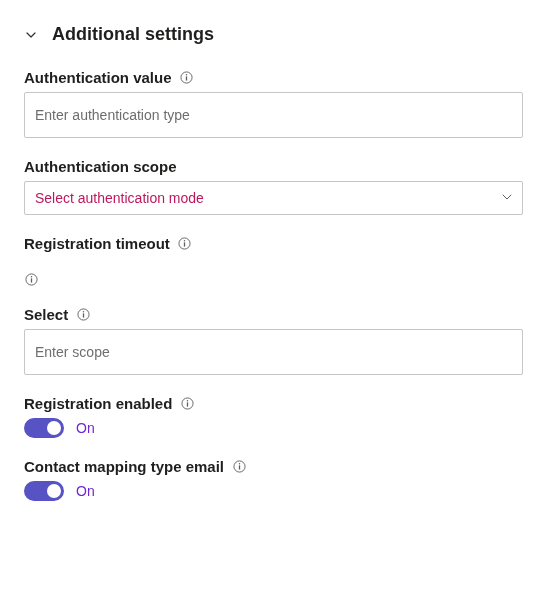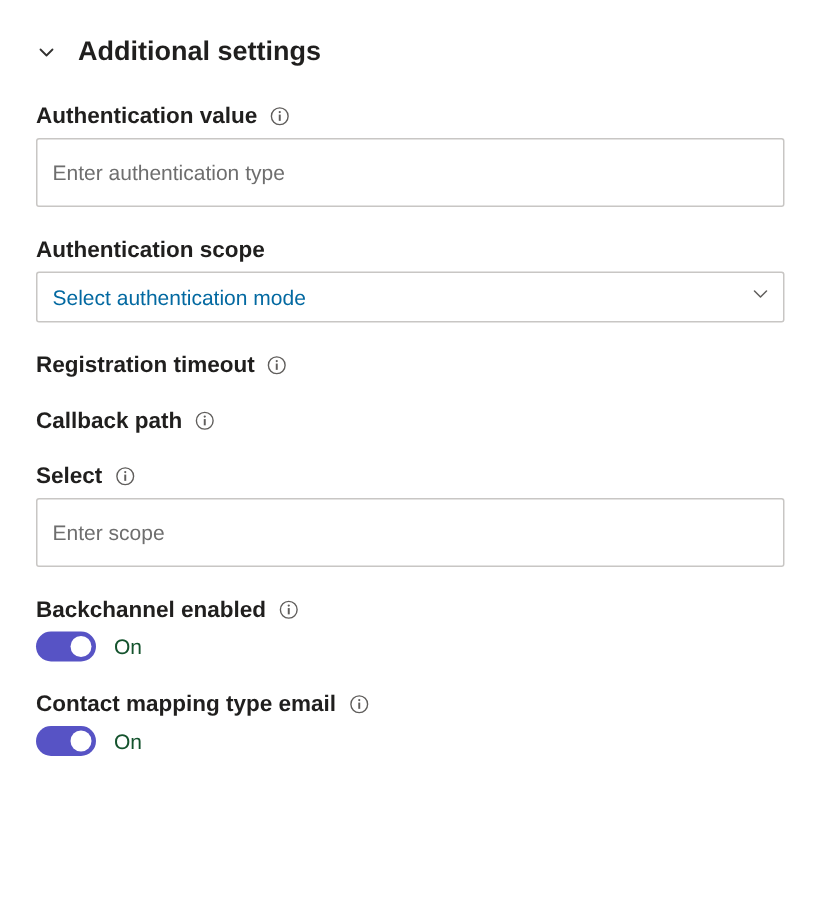--- a/index.html
+++ b/index.html
@@ -69,21 +69,21 @@
     width: 100%;
   }
   .select-input {
     width: 100%;
     height: 34px;
     padding: 6px 17px 6px 10px;
     font-size: 14px;
     font-family: inherit;
     border: 1px solid #c8c6c4;
     border-radius: 2px;
-    color: #0369a1;
+    color: #be185d;
     background: #fff;
     display: flex;
     align-items: center;
     cursor: pointer;
   }
   .select-chevron {
     position: absolute;
     right: 10px;
     top: 50%;
     transform: translateY(-50%);
@@ -107,21 +107,21 @@
     position: absolute;
     width: 14px;
     height: 14px;
     border-radius: 50%;
     background: #fff;
     top: 3px;
     right: 3px;
   }
   .toggle-label {
     font-size: 14px;
-    color: #14532d;
+    color: #6d28d9;
   }
 </style>
 </head>
 <body>
 
 <div class="section-header">
   <span class="chevron">
     <svg width="12" height="12" viewBox="0 0 12 12">
         <path d="M2 4 L6 8 L10 4" stroke="#323130" stroke-width="1.2" fill="none" stroke-linecap="round" stroke-linejoin="round"></path>
       </svg>
@@ -165,21 +165,20 @@
           <circle cx="7" cy="7" r="6" stroke="#605e5c" stroke-width="1" fill="none"></circle>
           <circle cx="7" cy="4" r="0.8" fill="#605e5c"></circle>
           <rect x="6.3" y="5.8" width="1.4" height="4.5" fill="#605e5c"></rect>
         </svg>
     </span>
   </div>
 </div>
 
 <div class="field">
   <div class="field-label-row">
-    <span class="field-label">Callback path</span>
     <span class="info-icon">
       <svg width="13" height="13" viewBox="0 0 14 14">
           <circle cx="7" cy="7" r="6" stroke="#605e5c" stroke-width="1" fill="none"></circle>
           <circle cx="7" cy="4" r="0.8" fill="#605e5c"></circle>
           <rect x="6.3" y="5.8" width="1.4" height="4.5" fill="#605e5c"></rect>
         </svg>
     </span>
   </div>
 </div>
 
@@ -192,21 +191,21 @@
           <circle cx="7" cy="4" r="0.8" fill="#605e5c"></circle>
           <rect x="6.3" y="5.8" width="1.4" height="4.5" fill="#605e5c"></rect>
         </svg>
     </span>
   </div>
   <input type="text" class="text-input" placeholder="Enter scope" style="">
 </div>
 
 <div class="field">
   <div class="field-label-row">
-    <span class="field-label">Backchannel enabled</span>
+    <span class="field-label">Registration enabled</span>
     <span class="info-icon">
       <svg width="13" height="13" viewBox="0 0 14 14">
           <circle cx="7" cy="7" r="6" stroke="#605e5c" stroke-width="1" fill="none"></circle>
           <circle cx="7" cy="4" r="0.8" fill="#605e5c"></circle>
           <rect x="6.3" y="5.8" width="1.4" height="4.5" fill="#605e5c"></rect>
         </svg>
     </span>
   </div>
   <div class="toggle-row">
     <div class="toggle">

